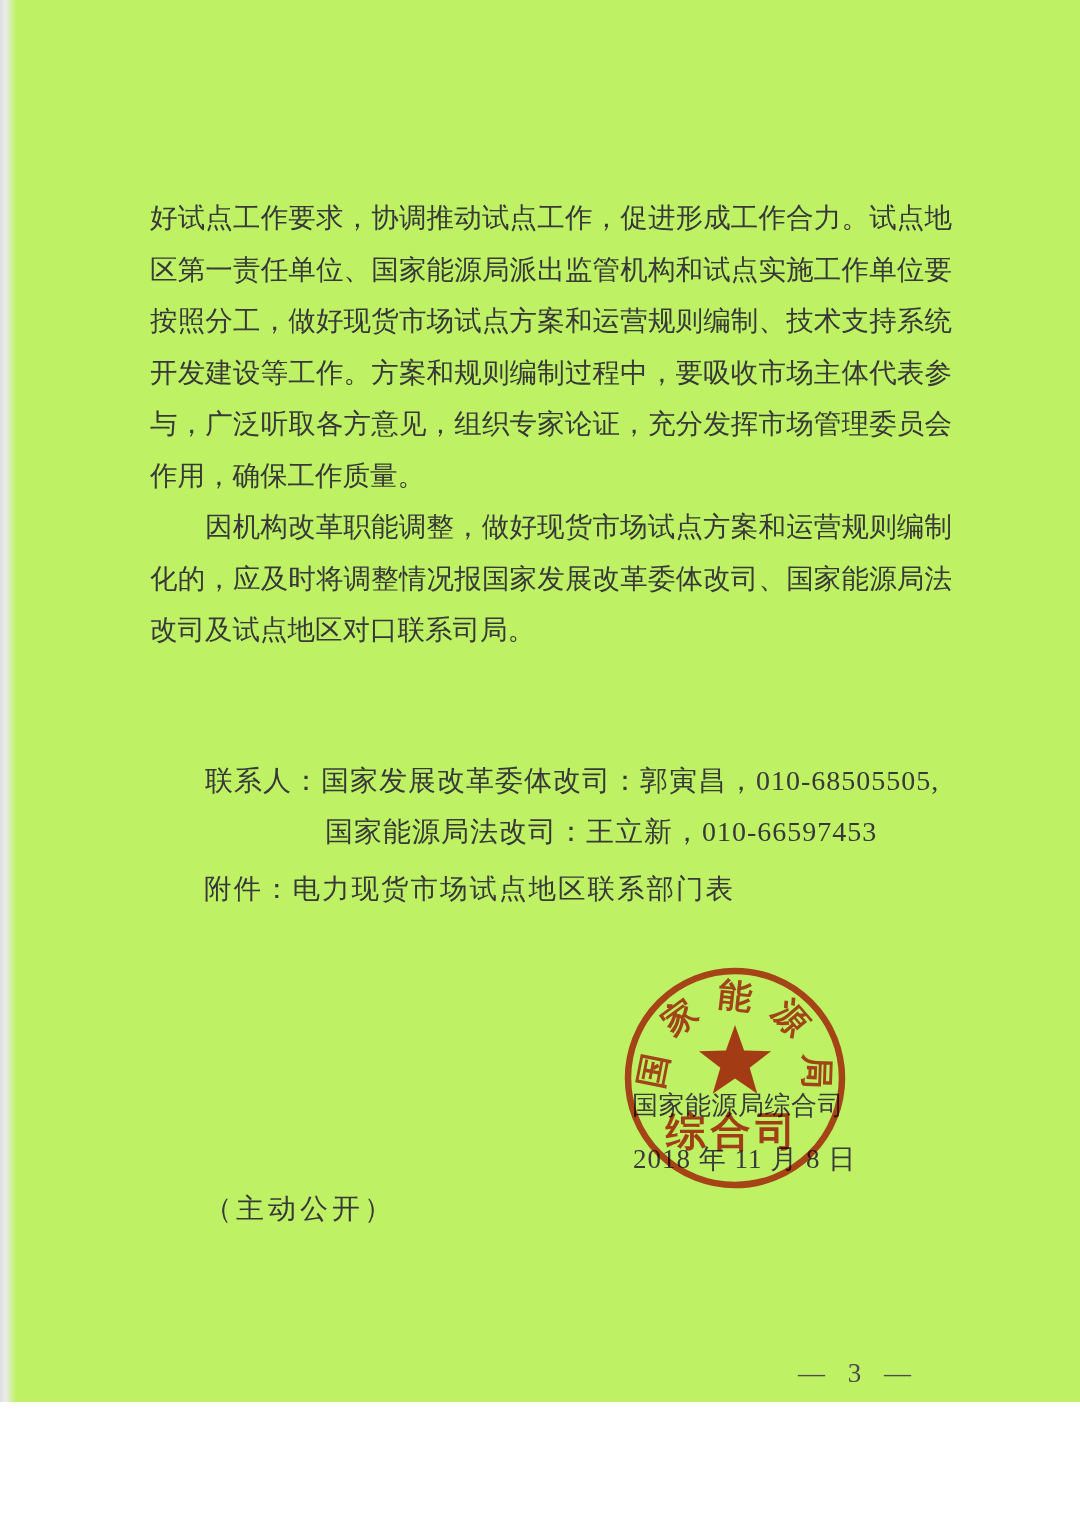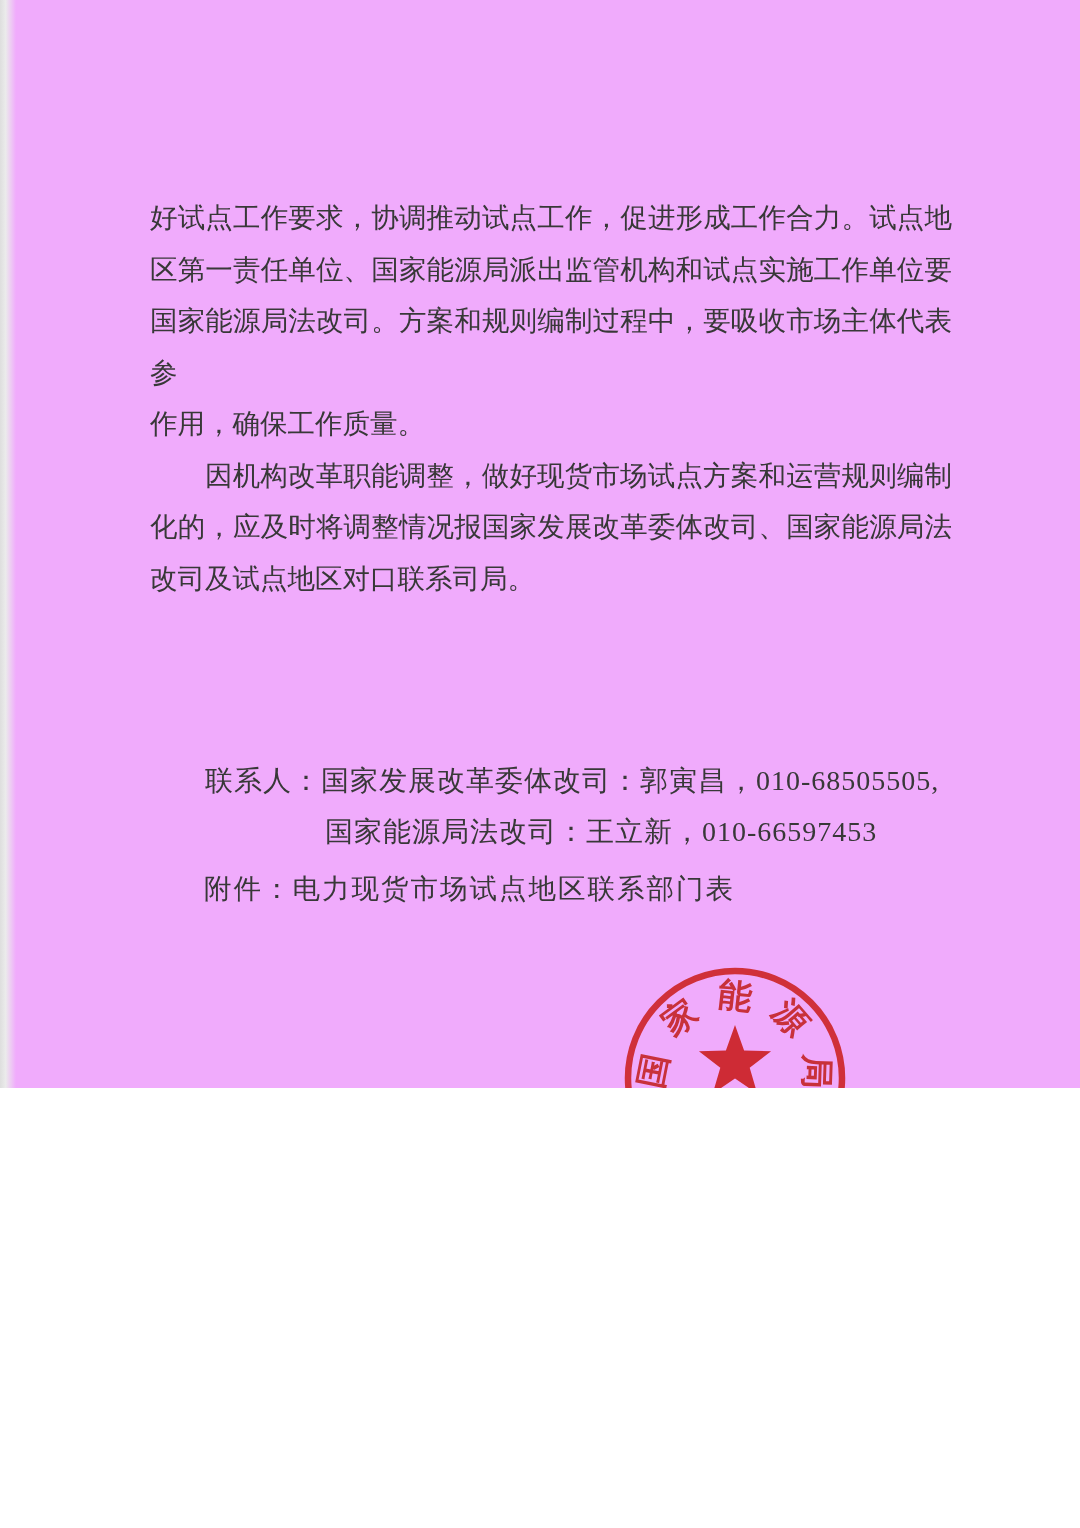--- a/index.html
+++ b/index.html
@@ -1,19 +1,19 @@
 <!DOCTYPE html>
 <html><head>
 <meta charset="utf-8">
 <style>
   html,body { margin:0; padding:0; background:#ffffff; }
   .page {
     position:relative;
-    width:1080px; height:1088px;
-    background:#f0abfc;
+    width:1080px; height:1402px;
+    background:#bef264;
     font-family:"Liberation Serif","DejaVu Serif",serif;
     color:#383838;
     overflow:hidden;
   }
   .scan-edge {
     position:absolute; left:0; top:0; width:16px; height:100%;
     background:linear-gradient(90deg,#dedede 0%, #ebebeb 35%, rgba(240,240,240,0) 100%);
   }
   .body-text {
     position:absolute; left:150px; top:192px; width:802px;
@@ -63,21 +63,23 @@
 </head>
 <body>
 
 <div class="page">
 
   <div class="scan-edge"></div>
 
   <section class="body-text">
     <div class="bline">好试点工作要求，协调推动试点工作，促进形成工作合力。试点地</div>
     <div class="bline">区第一责任单位、国家能源局派出监管机构和试点实施工作单位要</div>
-    <div class="bline">国家能源局法改司。方案和规则编制过程中，要吸收市场主体代表参</div>
+    <div class="bline">按照分工，做好现货市场试点方案和运营规则编制、技术支持系统</div>
+    <div class="bline">开发建设等工作。方案和规则编制过程中，要吸收市场主体代表参</div>
+    <div class="bline">与，广泛听取各方意见，组织专家论证，充分发挥市场管理委员会</div>
     <div class="bline para-end">作用，确保工作质量。</div>
     <div class="bline indent">因机构改革职能调整，做好现货市场试点方案和运营规则编制</div>
     <div class="bline">化的，应及时将调整情况报国家发展改革委体改司、国家能源局法</div>
     <div class="bline para-end">改司及试点地区对口联系司局。</div>
   </section>
 
   <section class="contact-block">
     <div class="contact-line1">联系人：国家发展改革委体改司：郭寅昌，010-68505505,</div>
     <div class="contact-line2">国家能源局法改司：王立新，010-66597453</div>
   </section>

